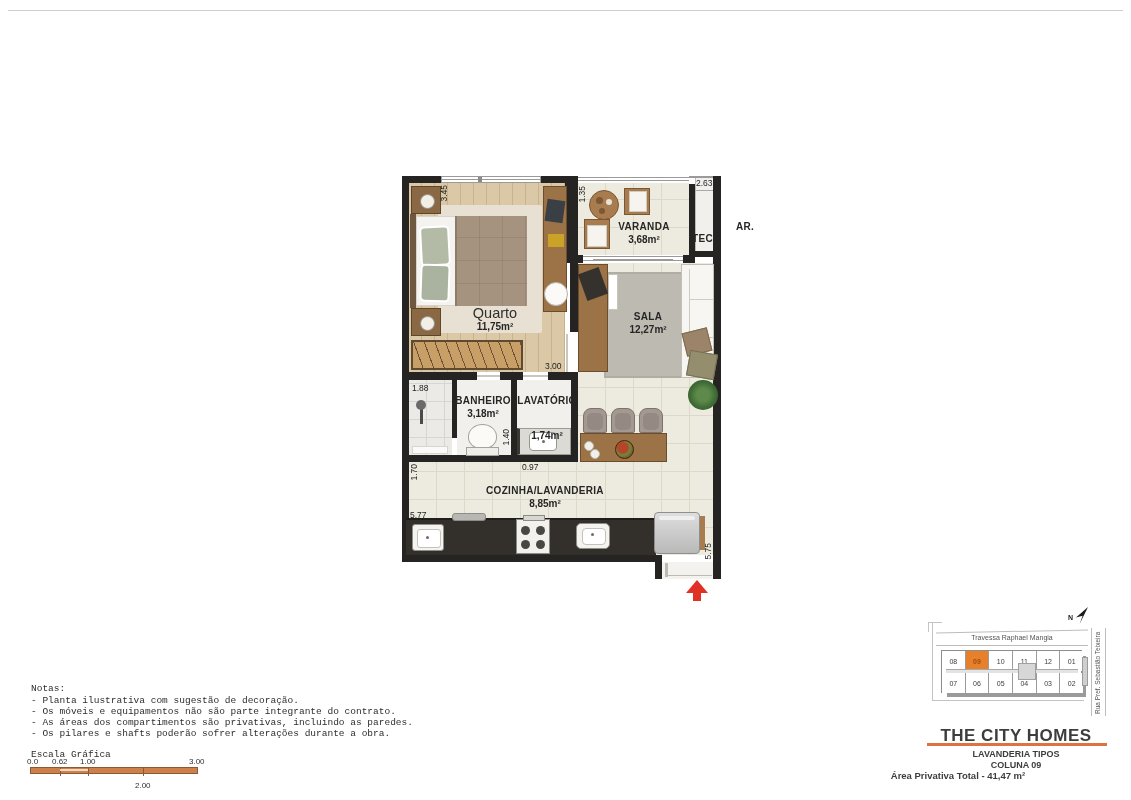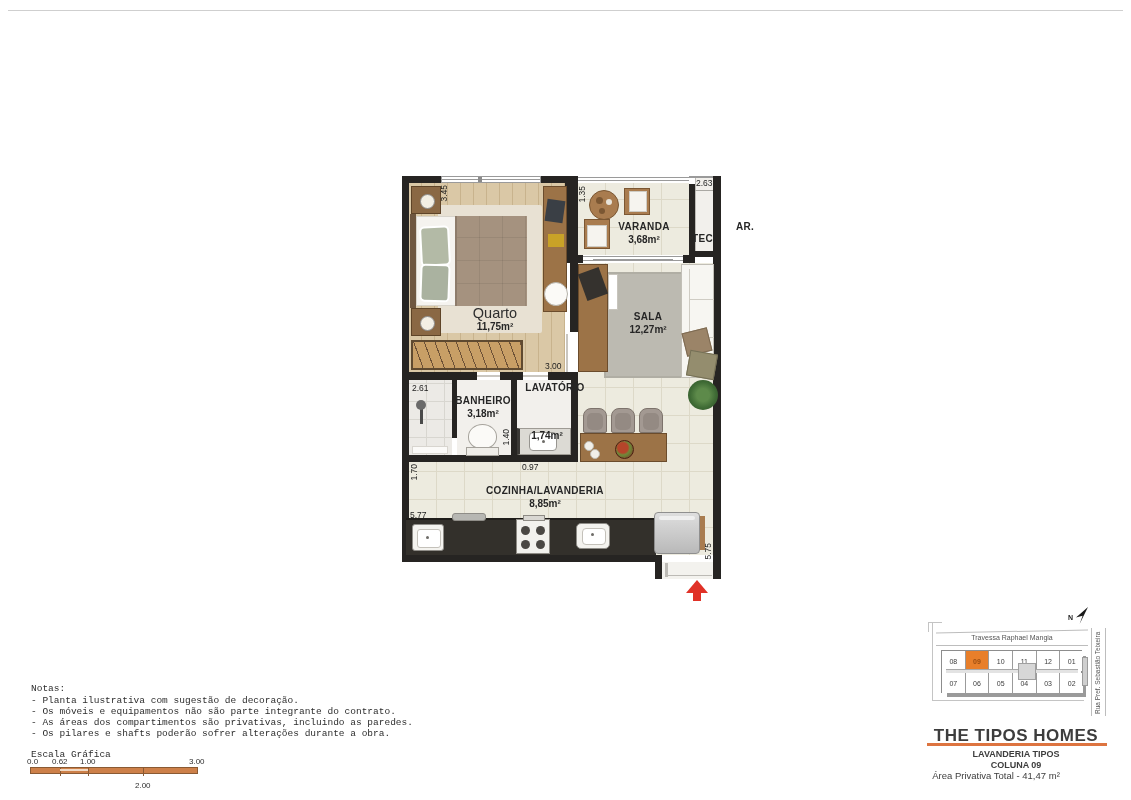--- a/index.html
+++ b/index.html
@@ -200,31 +200,31 @@
     <div class="rl qname" style="left:495px;top:306px;"><span>Quarto</span></div>
     <div class="rl rarea" style="left:495px;top:322px;"><span>11,75m²</span></div>
     <div class="rl rname" style="left:644px;top:222px;"><span>VARANDA</span></div>
     <div class="rl rarea" style="left:644px;top:235px;"><span>3,68m²</span></div>
     <div class="rl rname" style="left:704px;top:222px;margin-left:41px;"><span>AR.</span></div>
     <div class="rl rname" style="left:704px;top:234px;"><span>TEC.</span></div>
     <div class="rl rname" style="left:648px;top:312px;"><span>SALA</span></div>
     <div class="rl rarea" style="left:648px;top:325px;"><span>12,27m²</span></div>
     <div class="rl rname" style="left:483px;top:396px;"><span>BANHEIRO</span></div>
     <div class="rl rarea" style="left:483px;top:409px;"><span>3,18m²</span></div>
-    <div class="rl rname" style="left:547px;top:383px;padding-left:16px;"><span>LAVATÓRIO</span></div>
+    <div class="rl rname" style="left:547px;top:396px;"><span>LAVATÓRIO</span></div>
     <div class="rl rarea" style="left:547px;top:409px;margin-top:22px;"><span>1,74m²</span></div>
     <div class="rl rname" style="left:545px;top:486px;"><span>COZINHA/LAVANDERIA</span></div>
     <div class="rl rarea" style="left:545px;top:499px;"><span>8,85m²</span></div>
 
     <div class="dim dimv" style="left:440px;top:185px;">3.45</div>
     <div class="dim dimv" style="left:578px;top:186px;">1.35</div>
     <div class="dim" style="left:696px;top:179px;">2.63</div>
     <div class="gline" style="left:695px;top:190px;width:18px;height:1px;background:#aaa8a3;"></div>
     <div class="dim" style="left:545px;top:362px;">3.00</div>
-    <div class="dim" style="left:412px;top:384px;">2.61</div>
+    <div class="dim" style="left:412px;top:384px;">1.88</div>
     <div class="dim" style="left:522px;top:417px;margin-top:46px;">0.97</div>
     <div class="dim dimv" style="left:502px;top:429px;">1.40</div>
     <div class="dim dimv" style="left:410px;top:464px;">1.70</div>
     <div class="dim" style="left:410px;top:511px;">5.77</div>
     <div class="dim dimv" style="left:704px;top:543px;">5.75</div>
   </div>
 
   <div class="abs" style="left:0;top:0;">
     <div class="note-line" style="top:684px;">Notas:</div>
     <div class="note-line" style="top:696px;">- Planta ilustrativa com sugestão de decoração.</div>
@@ -282,20 +282,20 @@
       <div class="kp-cell">05</div>
       <div class="kp-cell">04</div>
       <div class="kp-cell">03</div>
       <div class="kp-cell">02</div>
     </div>
     <div class="abs" style="left:1018px;top:663px;width:18px;height:17px;background:#d7d7d7;border:1px solid #a0a0a0;box-sizing:border-box;"></div>
     <div class="abs" style="left:1082px;top:657px;width:6px;height:29px;background:#cfcfcf;border:1px solid #9b9b9b;box-sizing:border-box;"></div>
   </div>
 
   <div class="abs" style="left:0;top:0;">
-    <div class="tb" style="left:1016px;top:727px;font-size:17px;font-weight:700;letter-spacing:.5px;">THE TIPOS HOMES</div>
+    <div class="tb" style="left:1016px;top:727px;font-size:17px;font-weight:700;letter-spacing:.5px;">THE CITY HOMES</div>
     <div class="abs" style="left:927px;top:743px;width:180px;height:3px;background:#dd7440;"></div>
     <div class="tb" style="left:1016px;top:750px;font-size:9px;font-weight:700;">LAVANDERIA TIPOS</div>
     <div class="tb" style="left:1016px;top:761px;font-size:9px;font-weight:700;">COLUNA 09</div>
-    <div class="tb" style="left:996px;top:771px;font-size:9.5px;font-weight:400;">Área Privativa Total - 41,47 m²</div>
+    <div class="tb" style="left:958px;top:771px;font-size:9.5px;font-weight:700;">Área Privativa Total - 41,47 m²</div>
   </div>
 
 </div>
 
 </body></html>

